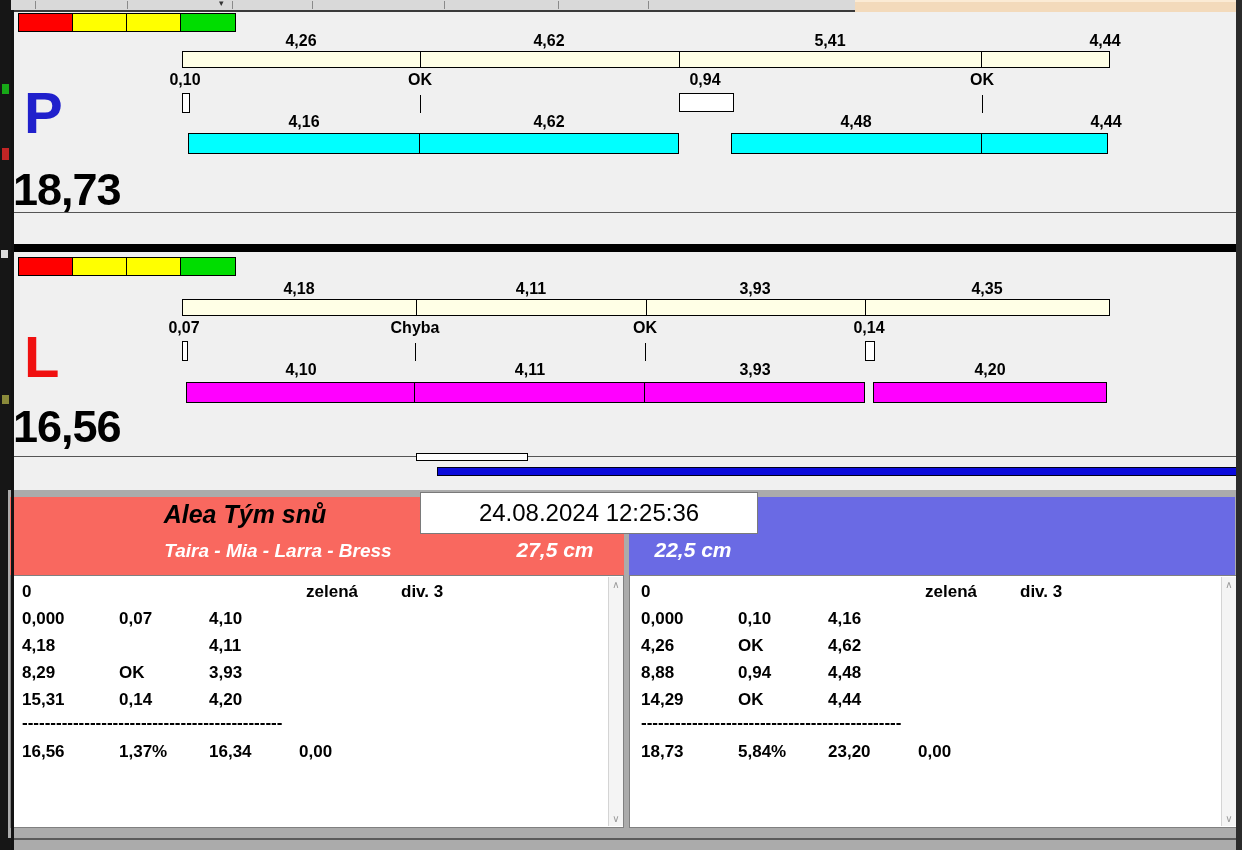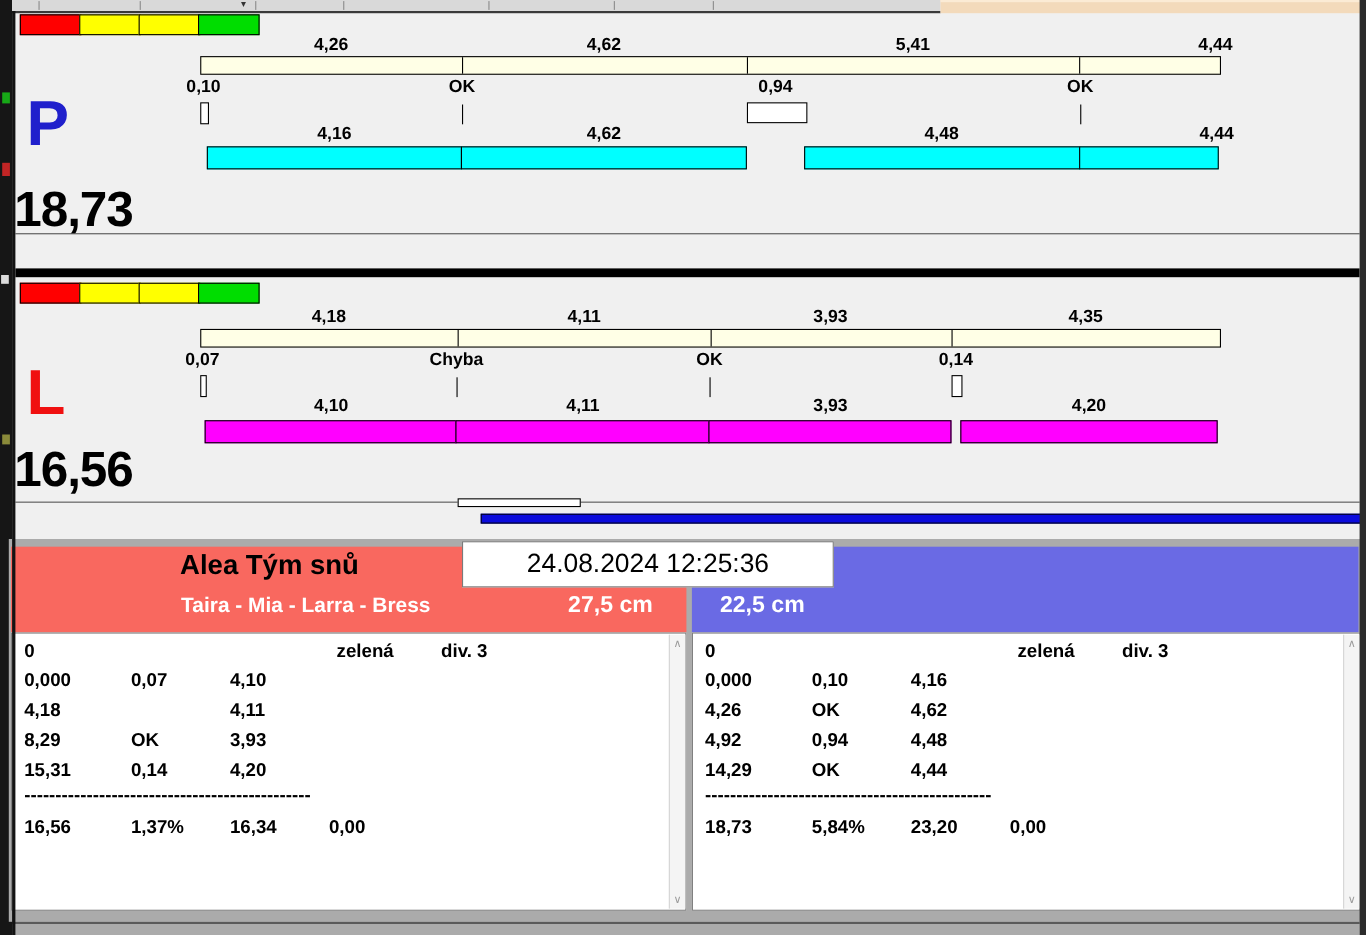--- a/index.html
+++ b/index.html
@@ -26,21 +26,21 @@
   .indbox{position:absolute;height:17px;border:1px solid #000;}
   .cream{position:absolute;height:15px;background:#FFFFE6;border:1px solid #000;}
   .split-divider{position:absolute;top:0;width:1px;height:15px;background:#000;}
   .blabel{position:absolute;transform:translateX(-50%);font-weight:bold;font-size:16px;line-height:17px;white-space:nowrap;}
   .tickbox{position:absolute;background:#FFF;border:1px solid #000;}
   .tickline{position:absolute;width:1px;height:18px;background:#000;}
   .runbar{position:absolute;height:19px;border:1px solid #000;}
   .lane-letter{position:absolute;font-size:58px;font-weight:bold;line-height:54px;}
   .lane-total{position:absolute;font-size:45px;font-weight:bold;line-height:46px;letter-spacing:-1px;}
   
-  .team-header{position:absolute;top:497px;height:78px;}
+  .team-header{position:absolute;top:497px;height:78px;font-style:italic;}
   .team-title{position:absolute;top:3px;transform:translateX(-50%);font-size:25px;font-weight:bold;color:#000;white-space:nowrap;}
   .team-dogs{position:absolute;top:43px;transform:translateX(-50%);font-size:19px;font-weight:bold;color:#FFF;white-space:nowrap;}
   .team-height{position:absolute;top:41px;transform:translateX(-50%);font-size:21px;font-weight:bold;color:#FFF;white-space:nowrap;}
   .team-table{position:absolute;top:575px;height:251px;background:#FFF;border:1px solid #808080;}
   .cell{position:absolute;font-size:17px;font-weight:bold;white-space:nowrap;line-height:20px;}
   .dashrow{position:absolute;font-size:17px;font-weight:bold;letter-spacing:0;line-height:14px;}
   .scrollbar{position:absolute;top:1px;width:14px;height:249px;background:#F4F4F4;border-left:1px solid #D4D4D4;}
   .scroll-arrow{position:absolute;left:0;width:14px;text-align:center;font-size:10px;color:#9A9A9A;cursor:default;}
   #datetime-box{left:420px;top:492px;width:336px;height:40px;background:#FFF;border:1px solid #7a7a7a;
      font-size:24px;display:flex;align-items:center;justify-content:center;z-index:5;white-space:nowrap;}
@@ -193,21 +193,21 @@
     <div class="scrollbar" style="left:591px;">
       <span class="scroll-arrow" style="top:2px;">∧</span>
       <span class="scroll-arrow" style="bottom:2px;">∨</span>
     </div>
   <div class="cell" style="left: 11px; top: 33px;">0,000</div>
       <div class="cell" style="left: 108px; top: 33px;">0,10</div>
       <div class="cell" style="left: 198px; top: 33px;">4,16</div>
       <div class="cell" style="left: 11px; top: 60px;">4,26</div>
       <div class="cell" style="left: 108px; top: 60px;">OK</div>
       <div class="cell" style="left: 198px; top: 60px;">4,62</div>
-      <div class="cell" style="left: 11px; top: 87px;">4,92</div>
+      <div class="cell" style="left: 11px; top: 87px;">8,88</div>
       <div class="cell" style="left: 108px; top: 87px;">0,94</div>
       <div class="cell" style="left: 198px; top: 87px;">4,48</div>
       <div class="cell" style="left: 11px; top: 114px;">14,29</div>
       <div class="cell" style="left: 108px; top: 114px;">OK</div>
       <div class="cell" style="left: 198px; top: 114px;">4,44</div>
     </div>
 
   <div class="abs" id="bottom-chrome"></div>
   <div class="abs" id="win-left-border"></div>
   <div class="abs" id="win-right-border"></div>

